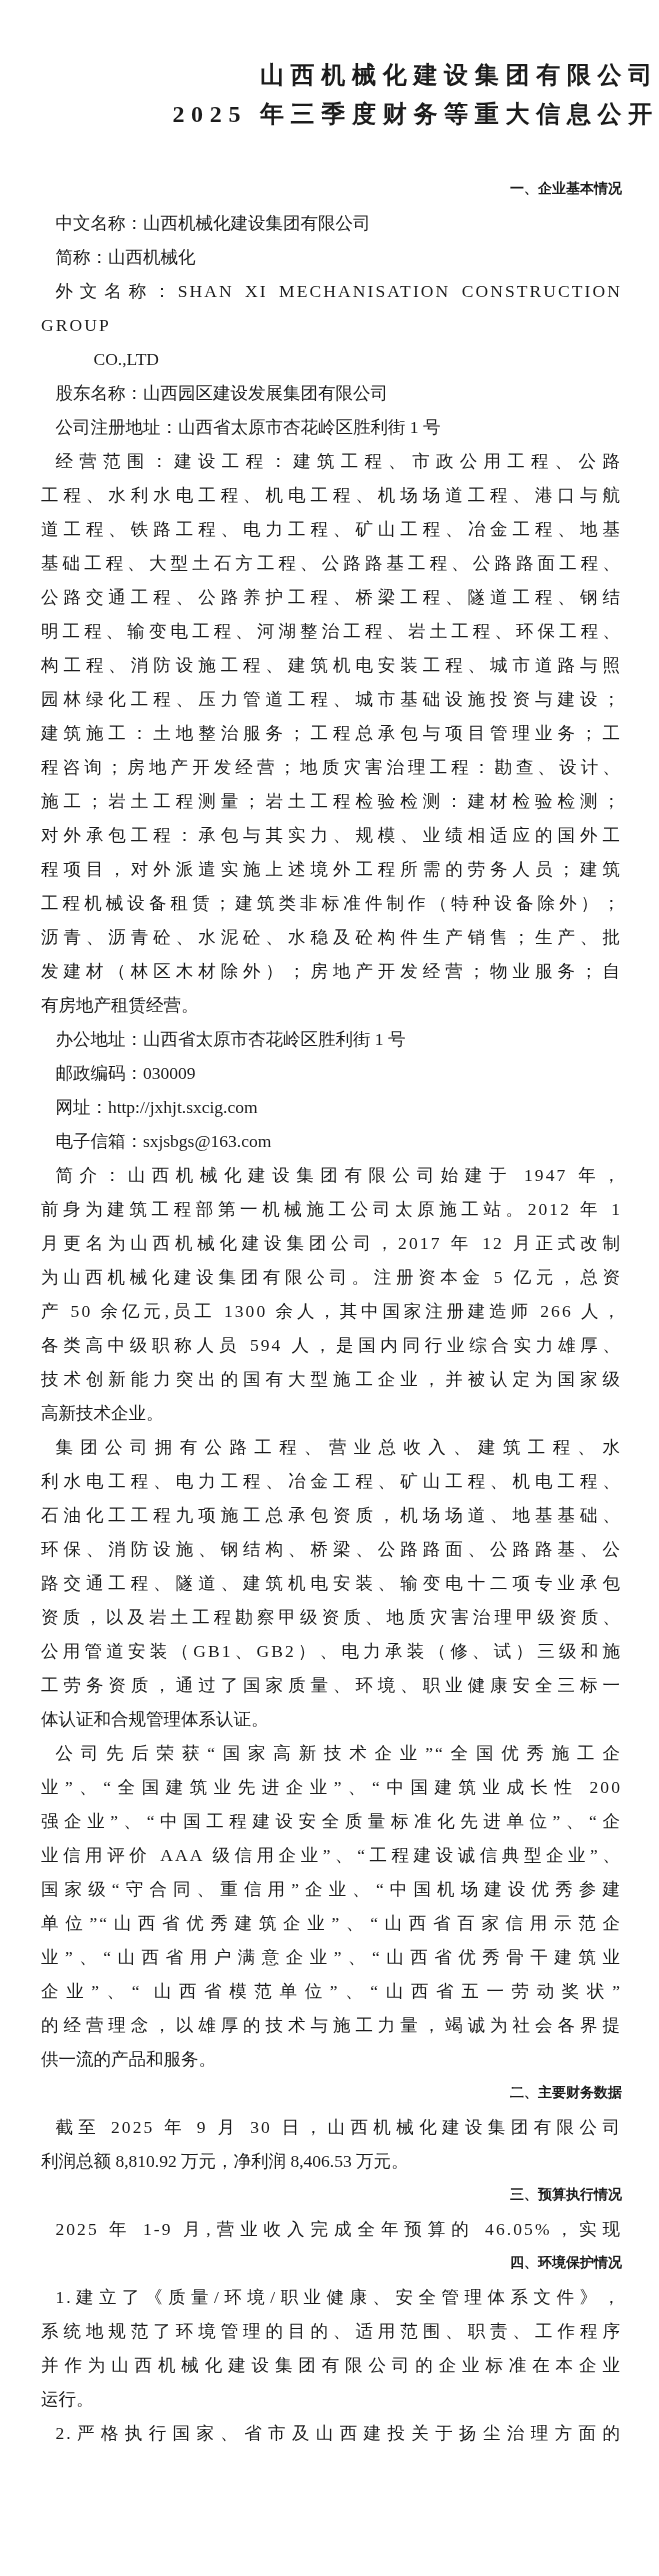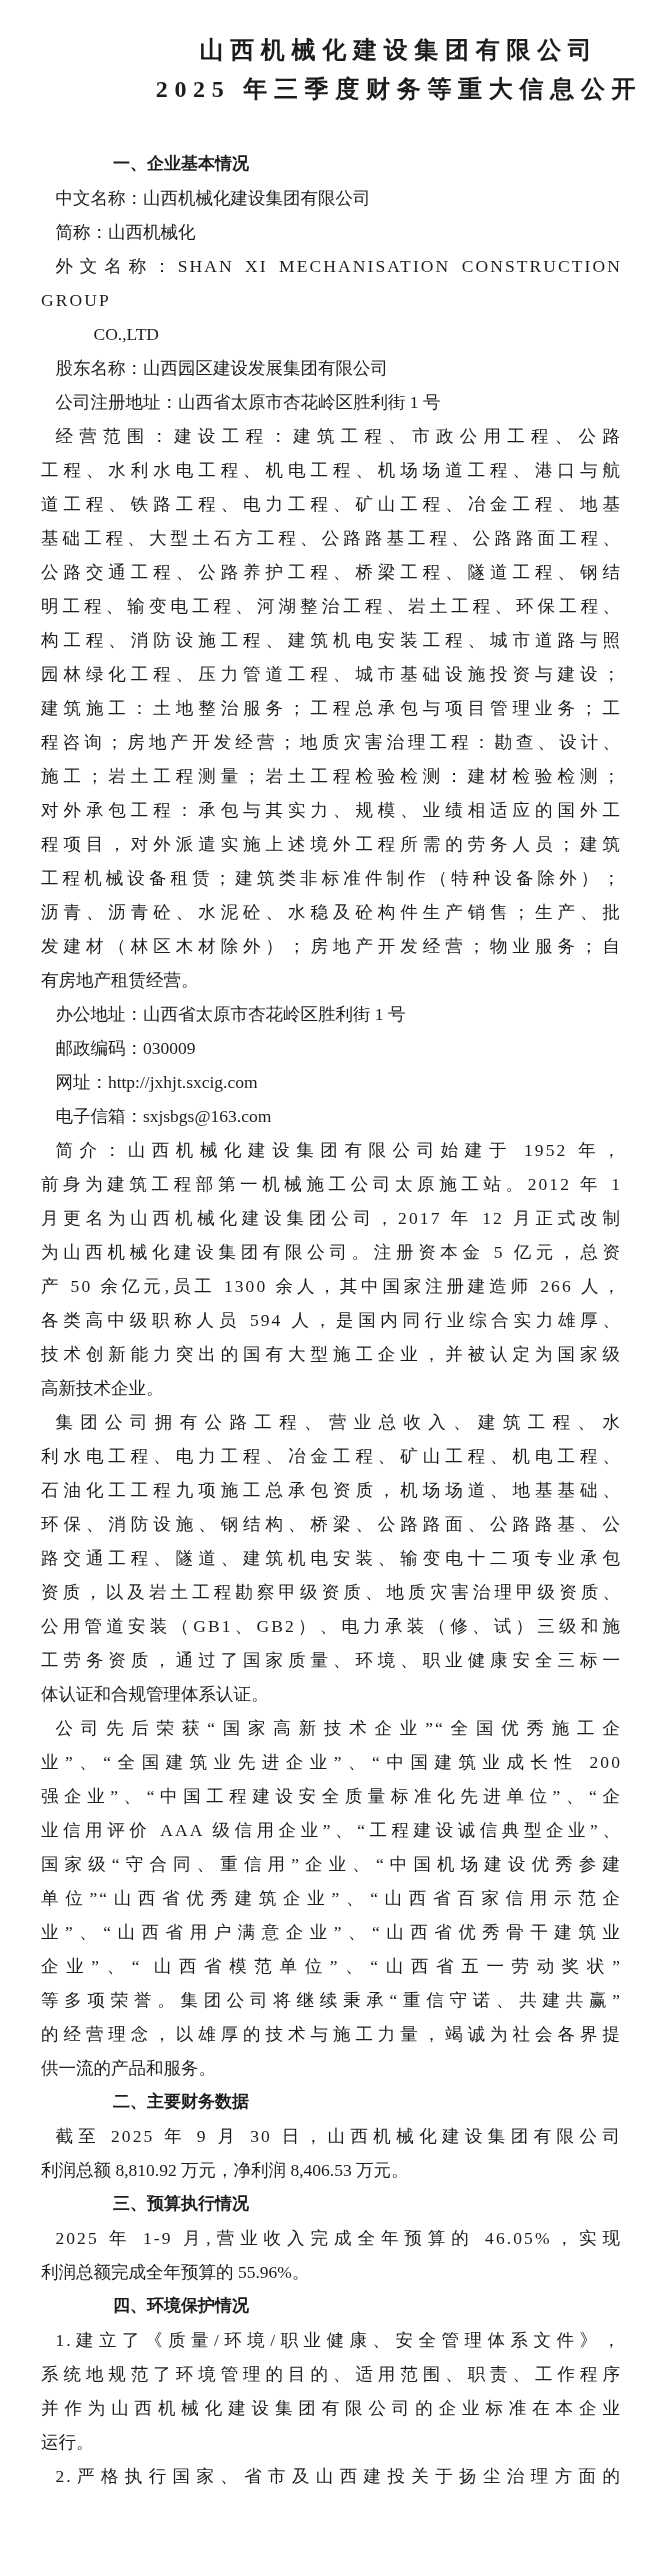--- a/index.html
+++ b/index.html
@@ -8,23 +8,23 @@
     position:relative;
     width:659px;
     height:2683px;
     margin:0 auto;
     background:#ffffff;
     overflow:hidden;
     font-family:"Liberation Serif","DejaVu Serif",serif;
     color:#1c1c1c;
   }
   .title-block{
-    padding-top:31px;
+    padding-top:56px;
     padding-left:139px;
-    text-align:center;
+    text-align:right;
   }
   .title-line{
     font-size:24px;
     font-weight:bold;
     line-height:39px;
     letter-spacing:6.7px;
     white-space:nowrap;
   }
   .content{
     margin:38px 37px 0 41px;
@@ -40,23 +40,24 @@
     white-space:normal;
     letter-spacing:2.1px;
     text-align:justify;
     text-align-last:justify;
   }
   .line.first{
     text-indent:14.4px;
   }
   .heading{
     font-weight:bold;
-    font-size:17px;
+    font-size:14px;
     text-indent:72px;
     white-space:nowrap;
+    text-align:right;
   }
 </style>
 </head>
 <body>
 
 <div class="page">
   <div class="title-block">
     <div class="title-line">山西机械化建设集团有限公司</div>
     <div class="title-line">2025 年三季度财务等重大信息公开</div>
   </div>
@@ -82,21 +83,21 @@
       <div class="line j">对外承包工程：承包与其实力、规模、业绩相适应的国外工</div>
       <div class="line j">程项目，对外派遣实施上述境外工程所需的劳务人员；建筑</div>
       <div class="line j">工程机械设备租赁；建筑类非标准件制作（特种设备除外）；</div>
       <div class="line j">沥青、沥青砼、水泥砼、水稳及砼构件生产销售；生产、批</div>
       <div class="line j">发建材（林区木材除外）；房地产开发经营；物业服务；自</div>
       <div class="line">有房地产租赁经营。</div>
       <div class="line first">办公地址：山西省太原市杏花岭区胜利街 1 号</div>
       <div class="line first">邮政编码：030009</div>
       <div class="line first">网址：http://jxhjt.sxcig.com</div>
       <div class="line first">电子信箱：sxjsbgs@163.com</div>
-      <div class="line first j">简介：山西机械化建设集团有限公司始建于 1952 年，</div>
+      <div class="line first j">简介：山西机械化建设集团有限公司始建于 1947 年，</div>
       <div class="line j">前身为建筑工程部第一机械施工公司太原施工站。2012 年 1</div>
       <div class="line j">月更名为山西机械化建设集团公司，2017 年 12 月正式改制</div>
       <div class="line j">为山西机械化建设集团有限公司。注册资本金 5 亿元，总资</div>
       <div class="line j">产 50 余亿元,员工 1300 余人，其中国家注册建造师 266 人，</div>
       <div class="line j">各类高中级职称人员 594 人，是国内同行业综合实力雄厚、</div>
       <div class="line j">技术创新能力突出的国有大型施工企业，并被认定为国家级</div>
       <div class="line">高新技术企业。</div>
       <div class="line first j">集团公司拥有公路工程、营业总收入、建筑工程、水</div>
       <div class="line j">利水电工程、电力工程、冶金工程、矿山工程、机电工程、</div>
       <div class="line j">石油化工工程九项施工总承包资质，机场场道、地基基础、</div>
@@ -107,29 +108,27 @@
       <div class="line j">工劳务资质，通过了国家质量、环境、职业健康安全三标一</div>
       <div class="line">体认证和合规管理体系认证。</div>
       <div class="line first j">公司先后荣获“国家高新技术企业”“全国优秀施工企</div>
       <div class="line j">业”、“全国建筑业先进企业”、“中国建筑业成长性 200</div>
       <div class="line j">强企业”、“中国工程建设安全质量标准化先进单位”、“企</div>
       <div class="line j">业信用评价 AAA 级信用企业”、“工程建设诚信典型企业”、</div>
       <div class="line j">国家级“守合同、重信用”企业、“中国机场建设优秀参建</div>
       <div class="line j">单位”“山西省优秀建筑企业”、“山西省百家信用示范企</div>
       <div class="line j">业”、“山西省用户满意企业”、“山西省优秀骨干建筑业</div>
       <div class="line j">企业”、“ 山西省模范单位”、“山西省五一劳动奖状”</div>
-      <div class="line j">等多项荣誉。集团公司将继续秉承“重信守诺、共建共赢”</div>
       <div class="line j">的经营理念，以雄厚的技术与施工力量，竭诚为社会各界提</div>
       <div class="line">供一流的产品和服务。</div>
       <div class="line heading">二、主要财务数据</div>
       <div class="line first j">截至 2025 年 9 月 30 日，山西机械化建设集团有限公司</div>
       <div class="line">利润总额 8,810.92 万元，净利润 8,406.53 万元。</div>
       <div class="line heading">三、预算执行情况</div>
       <div class="line first j">2025 年 1-9 月,营业收入完成全年预算的 46.05%，实现</div>
-      <div class="line">利润总额完成全年预算的 55.96%。</div>
       <div class="line heading">四、环境保护情况</div>
       <div class="line first j">1.建立了《质量/环境/职业健康、安全管理体系文件》，</div>
       <div class="line j">系统地规范了环境管理的目的、适用范围、职责、工作程序</div>
       <div class="line j">并作为山西机械化建设集团有限公司的企业标准在本企业</div>
       <div class="line">运行。</div>
       <div class="line first j">2.严格执行国家、省市及山西建投关于扬尘治理方面的</div>
     </div>
 </div>
 
 

